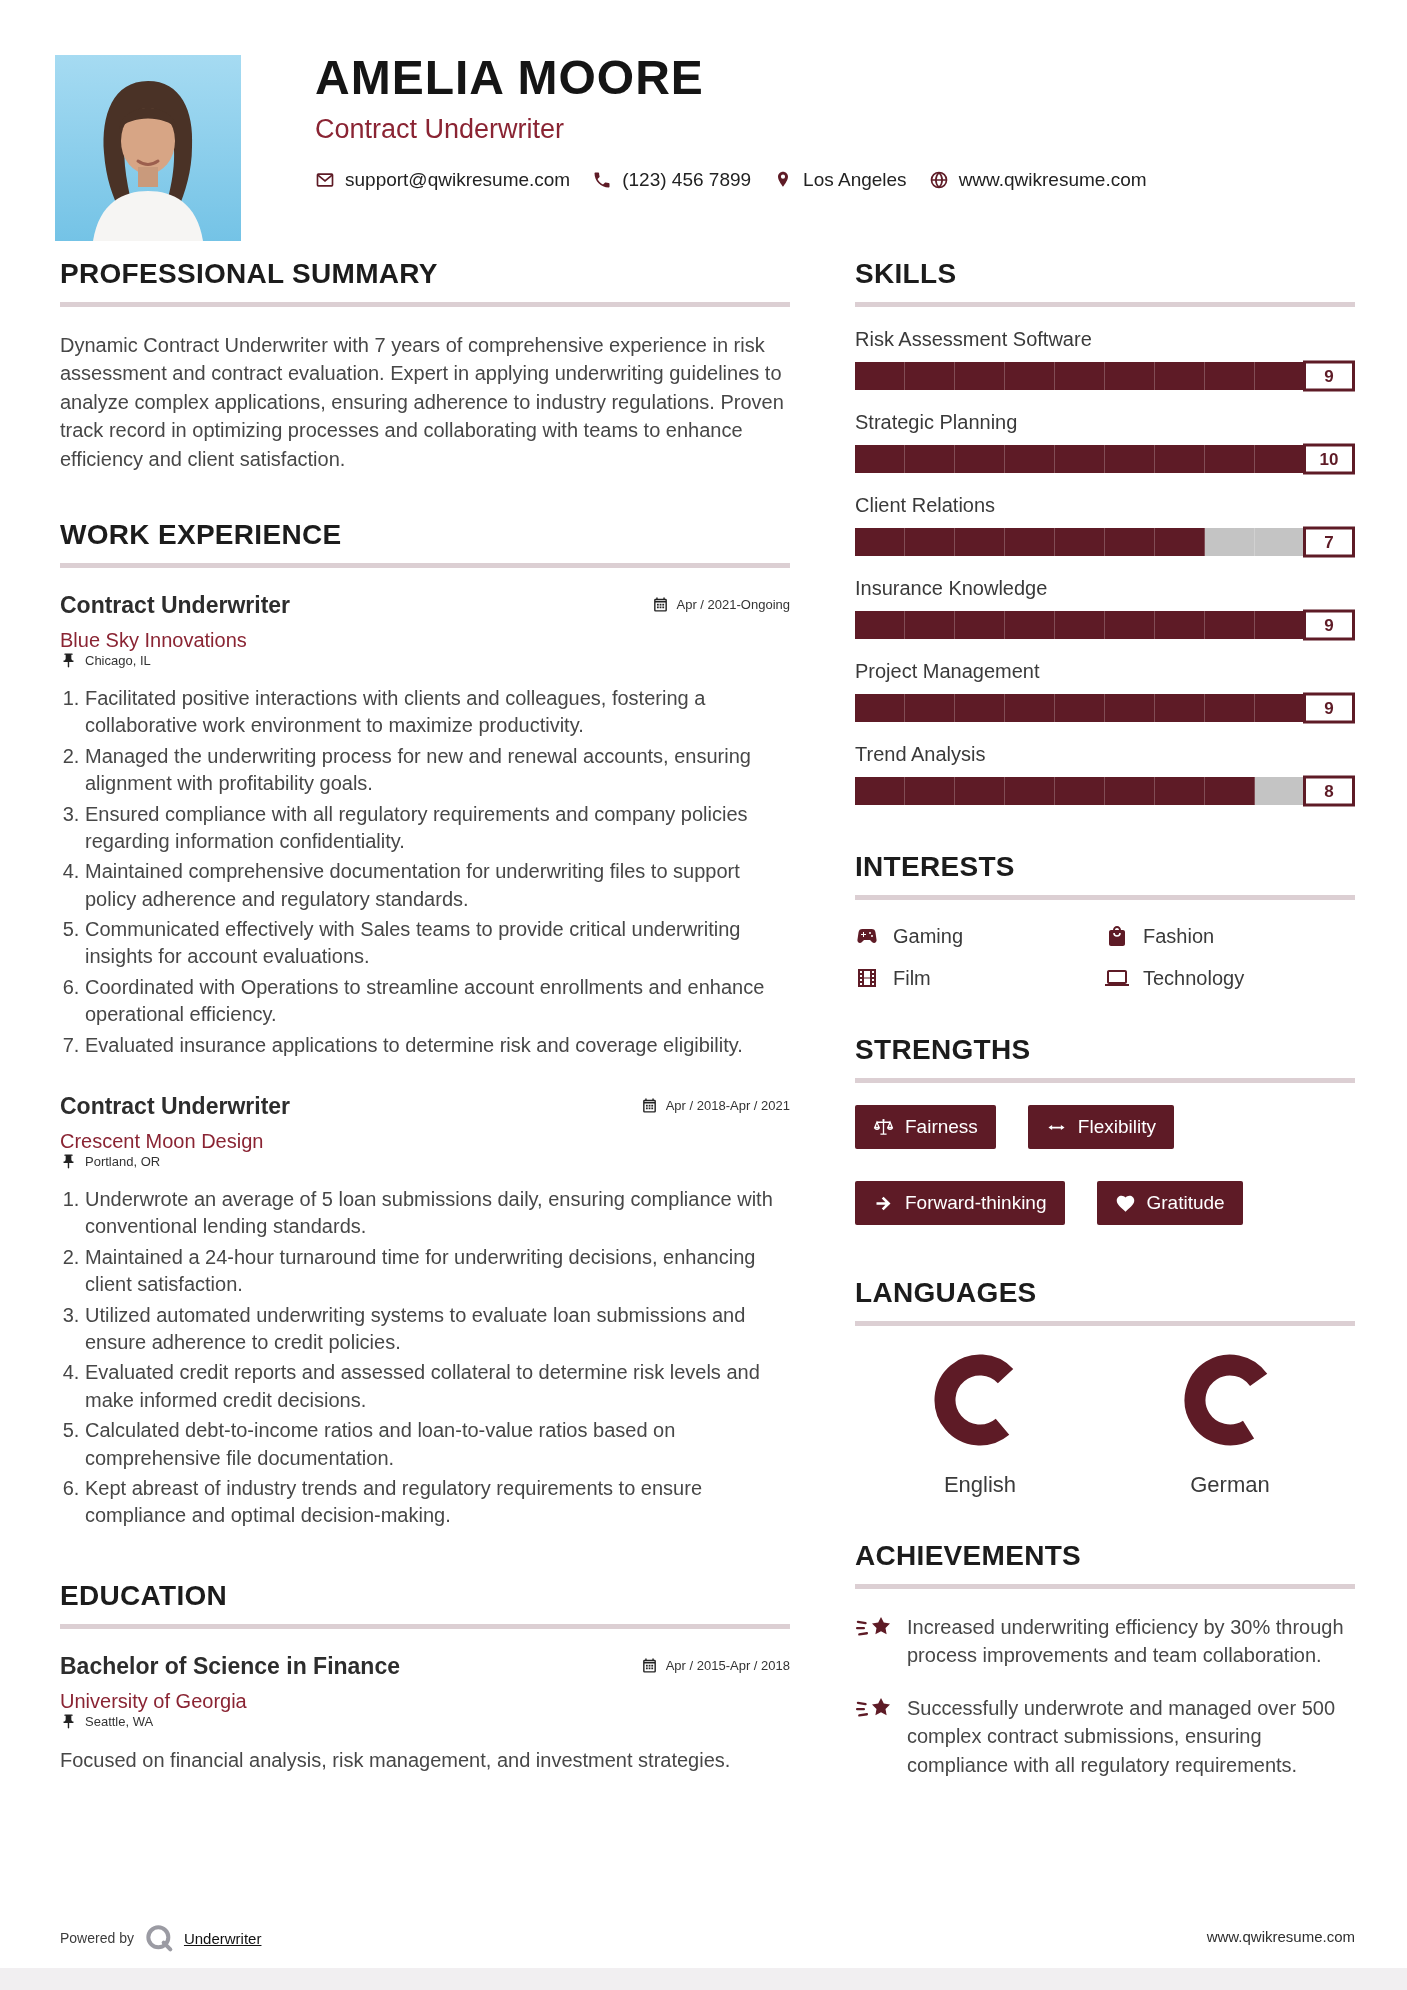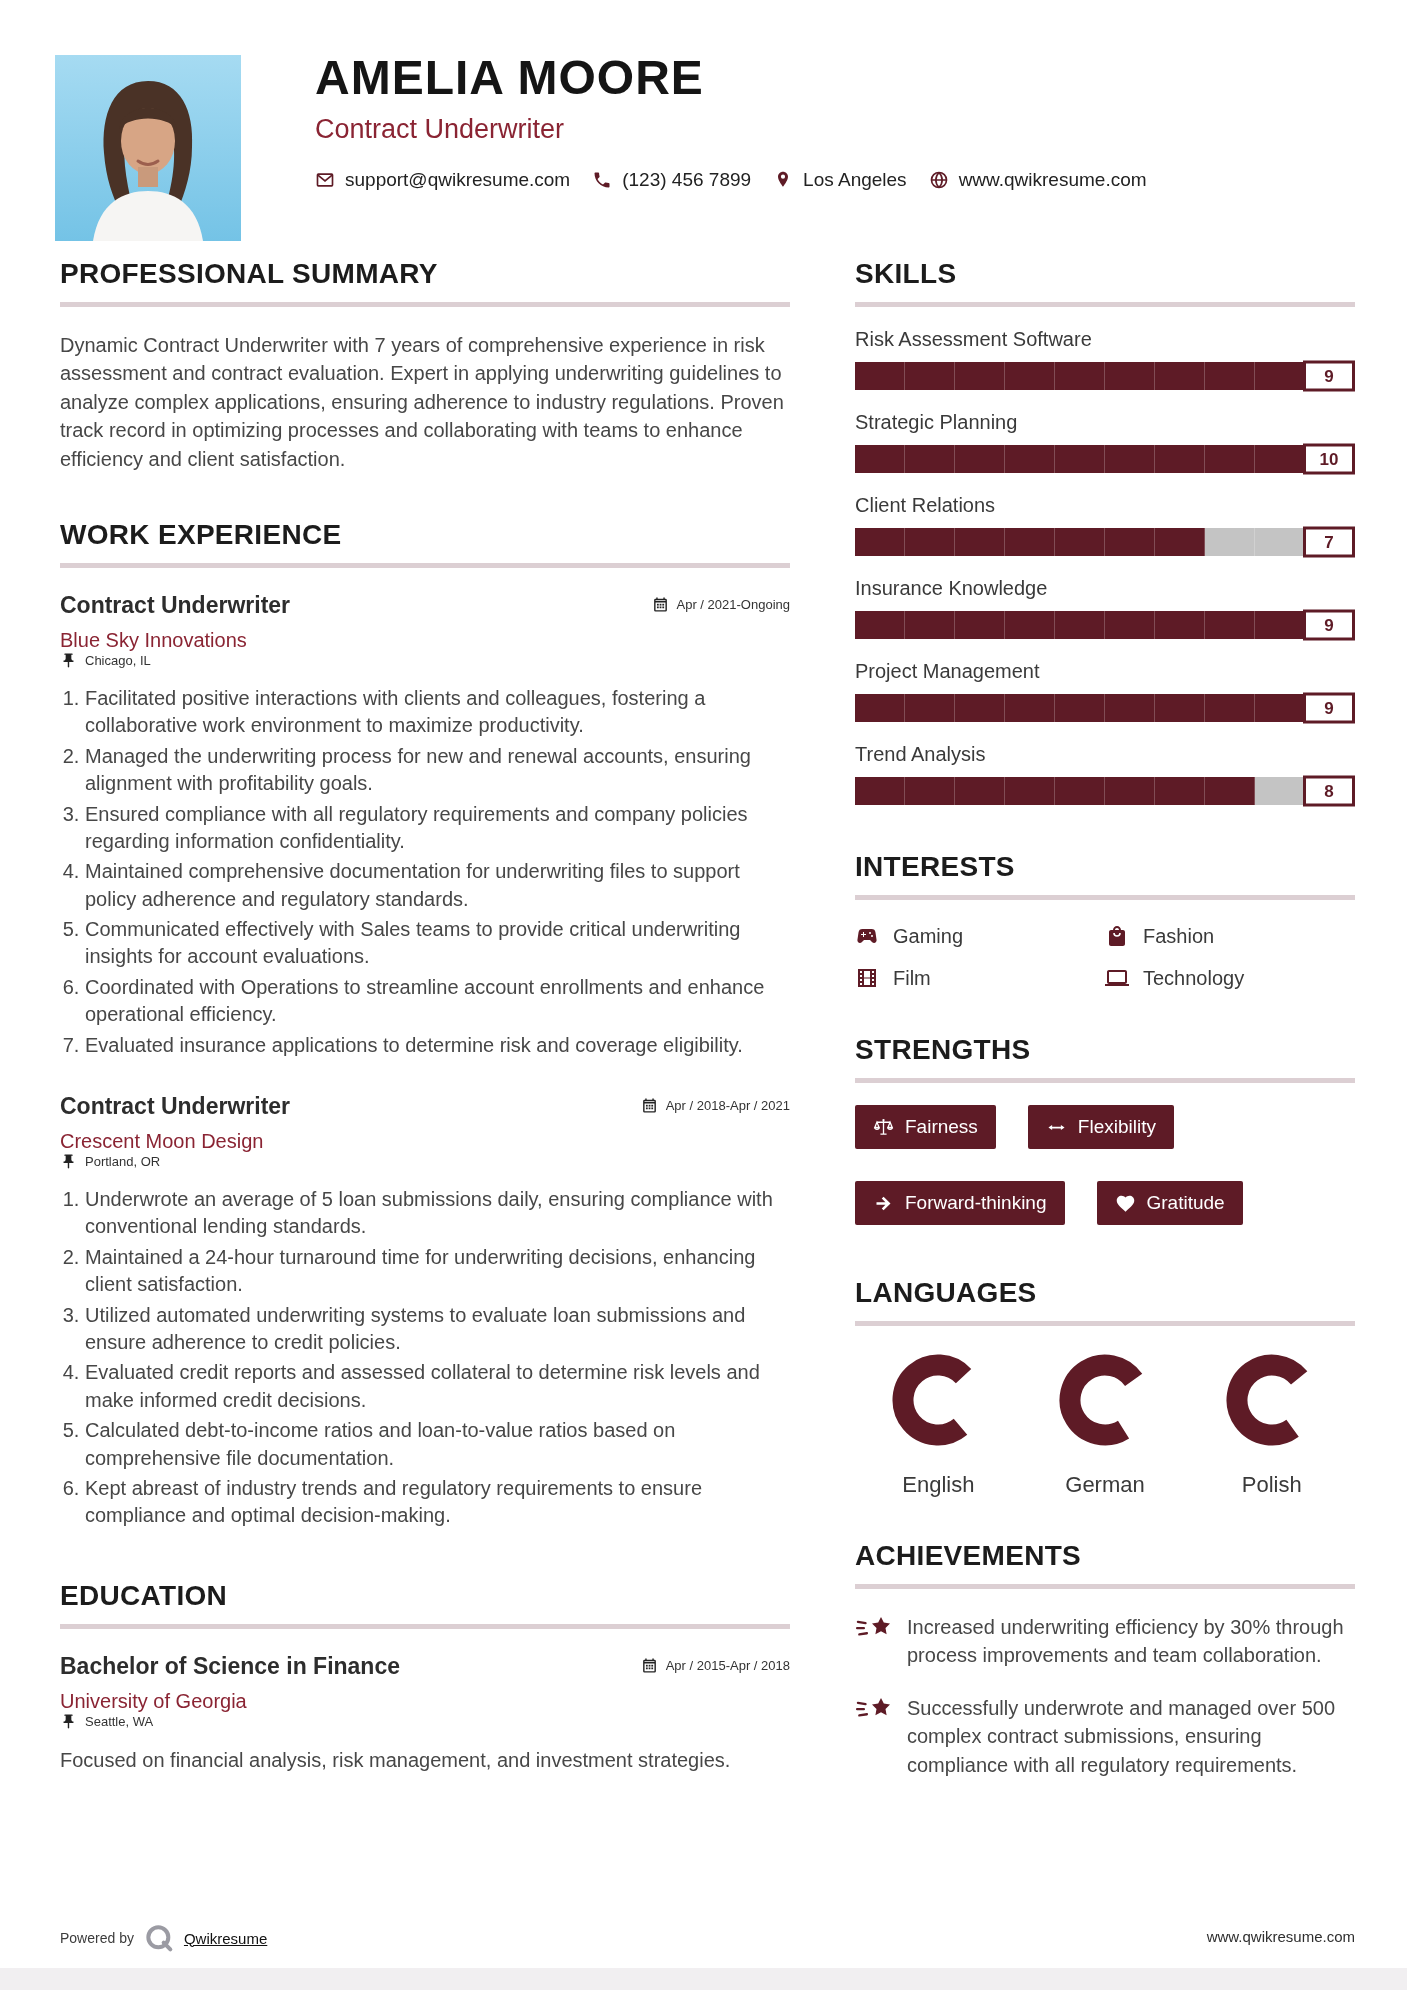--- a/index.html
+++ b/index.html
@@ -379,26 +379,20 @@
           <circle class="donut-arc" cx="46" cy="46" r="35" fill="none" stroke-width="21" transform="rotate(50 46 46)" stroke-dasharray="162.7344994559513 57.17698629533424"></circle>
         </svg>
         <div class="lang-label">English</div>
       </div>
       <div class="lang">
         <svg class="donut" viewBox="0 0 92 92">
           <circle class="donut-arc" cx="46" cy="46" r="35" fill="none" stroke-width="21" transform="rotate(58 46 46)" stroke-dasharray="162.7344994559513 57.17698629533424"></circle>
         </svg>
         <div class="lang-label">German</div>
       </div>
-      <div class="lang">
-        <svg class="donut" viewBox="0 0 92 92">
-          <circle class="donut-arc" cx="46" cy="46" r="35" fill="none" stroke-width="21" transform="rotate(54 46 46)" stroke-dasharray="162.7344994559513 57.17698629533424"></circle>
-        </svg>
-        <div class="lang-label">Polish</div>
-      </div>
     </div>
   </section>
 
   <section class="achievements-section">
     <div class="section-heading">ACHIEVEMENTS</div>
     <div class="rule"></div>
     <div class="ach">
       <svg viewBox="0 0 38 26" fill="currentColor">
           <path d="M26 1l2.8 5.6 6.2 1-4.5 4.4 1.1 6.2L26 15.3l-5.6 2.9 1.1-6.2L17 7.6l6.2-1z"></path>
           <rect x="2" y="4.5" width="10" height="2.3" rx="1.1" transform="rotate(9 2 4.5)"></rect>
@@ -418,16 +412,16 @@
     </div>
   </section>
 </div>
 
 <div class="footer-left">
   <span class="powered-by">Powered by</span>
   <svg class="logo" viewBox="0 0 24 24" fill="none" stroke="#9b9ba3" stroke-width="3">
       <circle cx="11.5" cy="11.5" r="7.5"></circle>
       <path d="M15.5 15.5L20.5 20.5" stroke-linecap="round"></path>
     </svg>
-  <a class="brand" href="#">Qwikresume</a>
+  <a class="brand" href="#">Underwriter</a>
 </div>
 <div class="footer-right">www.qwikresume.com</div>
 <div class="bottom-strip"></div>
 
 </body></html>

